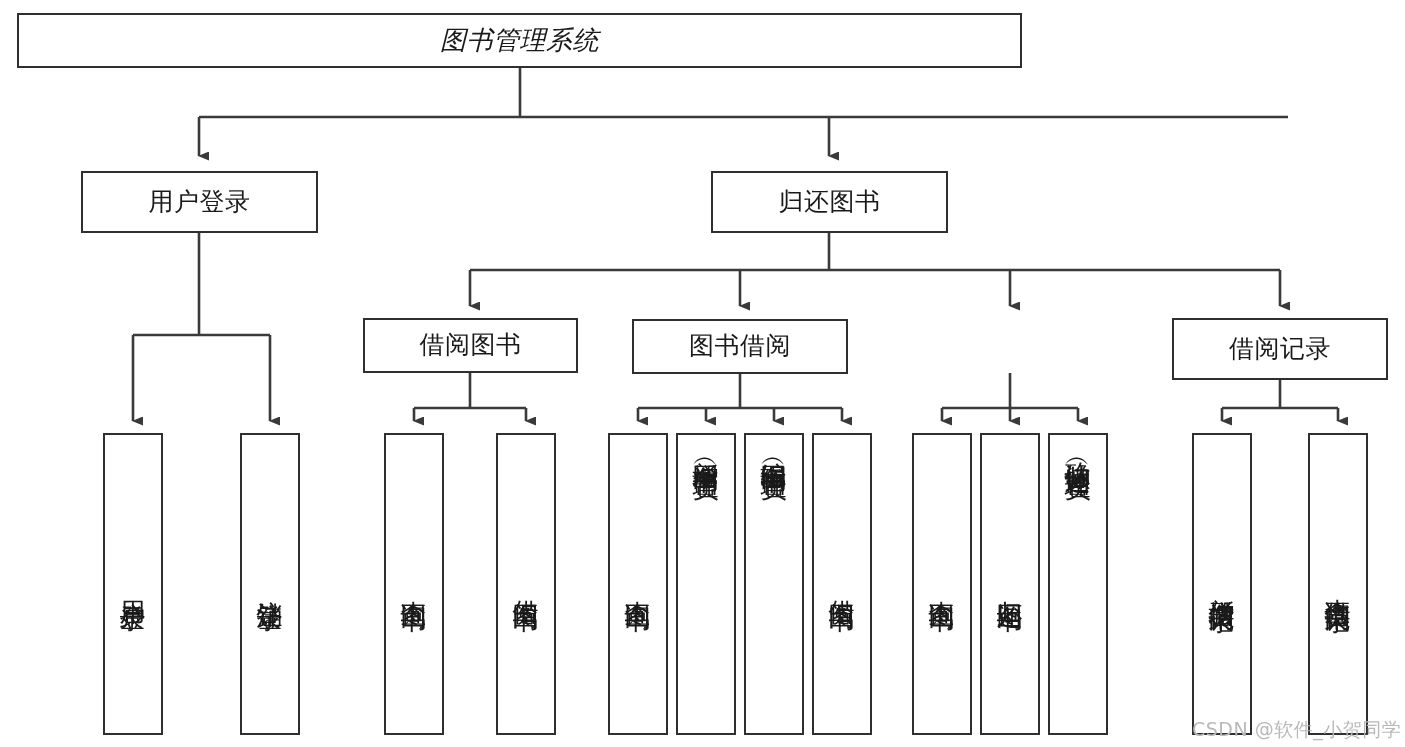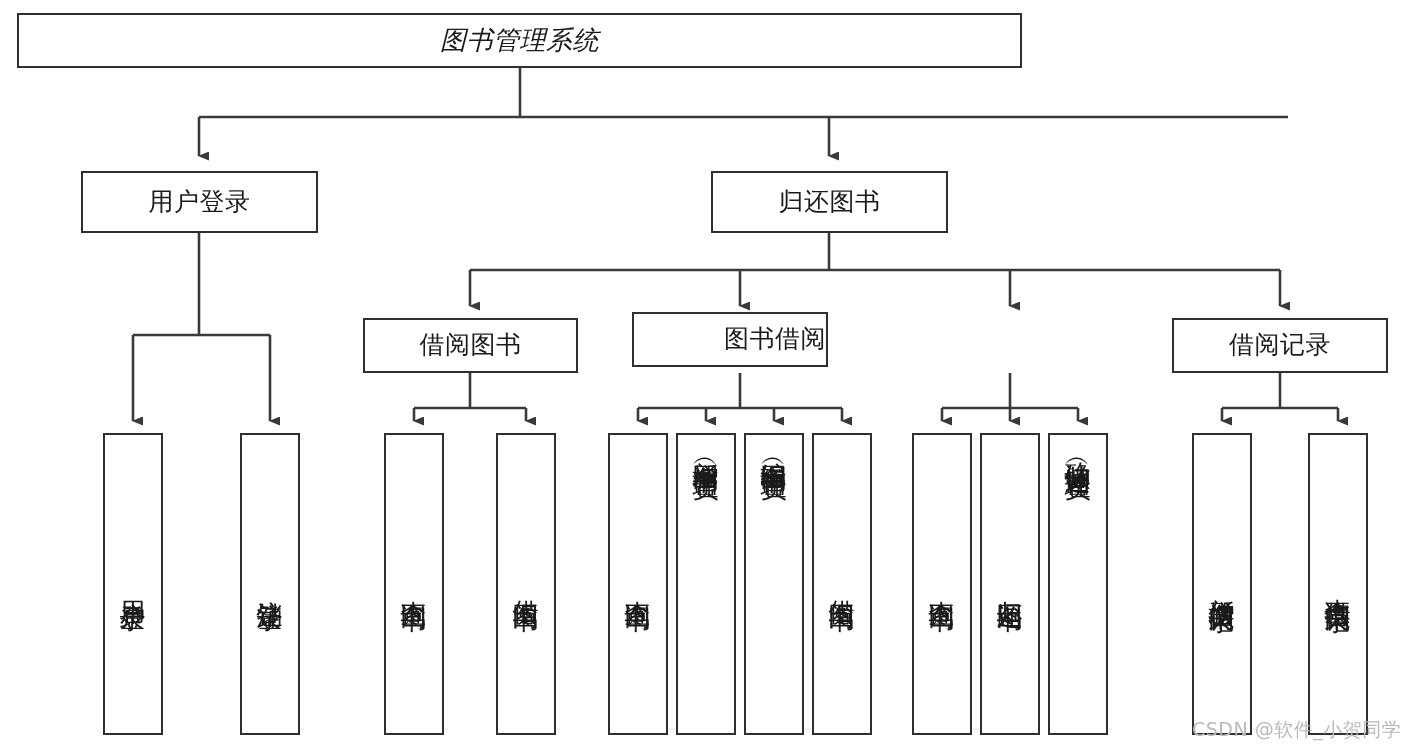--- a/index.html
+++ b/index.html
@@ -133,24 +133,24 @@
   <div class="node horiz" style="left:81px; top:171px; width:237px; height:62px;">
     <span class="label">用户登录</span>
   </div>
   <div class="node horiz" style="left:711px; top:171px; width:237px; height:62px;">
     <span class="label">归还图书</span>
   </div>
 
   <div class="node horiz" style="left:363px; top:318px; width:215px; height:55px;">
     <span class="label">借阅图书</span>
   </div>
-  <div class="node horiz" style="left:632px; top:312px; width:196px; height:55px;justify-content:flex-end;">
+  <div class="node horiz" style="left:632px; top:319px; width:216px; height:55px;">
     <span class="label">图书借阅</span>
   </div>
-  <div class="node horiz" style="left:1172px; top:318px; width:216px; height:55px;">
+  <div class="node horiz" style="left:1172px; top:318px; width:216px; height:62px;">
     <span class="label">借阅记录</span>
   </div>
 
   <div class="node vert mid" style="left:103px; top:433px; width:60px; height:302px;">
     <span class="label">用户登录</span>
   </div>
   <div class="node vert mid" style="left:240px; top:433px; width:60px; height:302px;">
     <span class="label">注销登录</span>
   </div>
 

